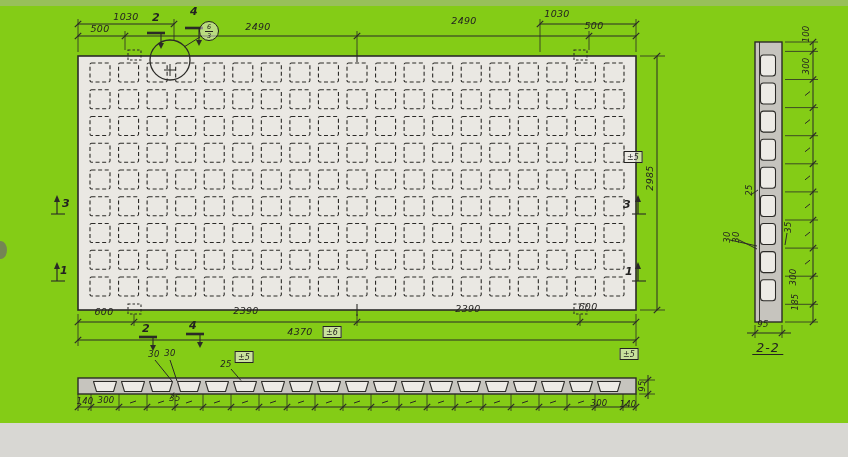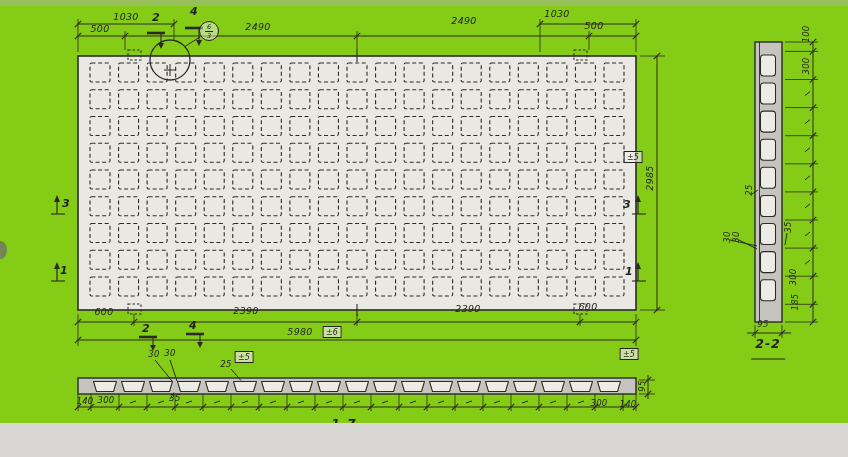--- a/index.html
+++ b/index.html
@@ -4,21 +4,21 @@
 <style>
   *{box-sizing:border-box}
   body{margin:0;background:#d8d7d3;font-family:"DejaVu Sans",sans-serif}
   #canvas{position:relative;width:848px;height:423px;background:#84cc16;overflow:hidden;margin:0 auto}
   #linework{position:absolute;left:0;top:0}
   .lbl{position:absolute;transform:translate(-50%,-50%);font:italic 9.5px "DejaVu Sans",sans-serif;
        color:#232220;white-space:nowrap;letter-spacing:.3px;line-height:10px}
   .rot{transform:translate(-50%,-50%) rotate(-90deg)}
   .cut{font-size:11px;font-weight:700}
   .sm{font-size:8.5px}
-  .title{font-size:12.5px;font-weight:700;border-bottom:1.7px solid #232220;padding:0 4px 10px;letter-spacing:1px}
+  .title{font-size:12.5px;font-weight:400;border-bottom:1.7px solid #232220;padding:0 4px 1px;letter-spacing:1px}
   .tolbox{position:absolute;transform:translate(-50%,-50%);border:1.1px solid #232220;
           font:italic 8px "DejaVu Sans",sans-serif;color:#232220;padding:.5px 2.5px;line-height:9px;
           background:rgba(238,236,231,.65);white-space:nowrap}
   .bubble{position:absolute;width:20px;height:20px;border:1.3px solid #232220;border-radius:50%;
           display:flex;flex-direction:column;align-items:center;justify-content:center;
           font:italic 6.5px "DejaVu Sans",sans-serif;color:#232220;background:rgba(238,236,231,.5)}
   .bubble .bt{border-bottom:1px solid #232220;padding:0 2px;line-height:8px}
   .bubble .bb{line-height:8px}
 </style>
 </head>
@@ -437,21 +437,21 @@
   <span class="lbl cut" style="left:629px;top:272px">1</span>
   <span class="lbl cut" style="left:66px;top:204px">3</span>
   <span class="lbl cut" style="left:64px;top:271px">1</span>
 
   <span class="lbl" style="left:104px;top:312px">600</span>
   <span class="lbl" style="left:246px;top:311px">2390</span>
   <span class="lbl" style="left:468px;top:309px">2390</span>
   <span class="lbl" style="left:588px;top:307px">600</span>
   <span class="lbl cut" style="left:146px;top:329px">2</span>
   <span class="lbl cut" style="left:193px;top:326px">4</span>
-  <span class="lbl" style="left:300px;top:332px">5980</span>
+  <span class="lbl" style="left:300px;top:332px">4370</span>
   <span class="tolbox" style="left:332px;top:332px">±6</span>
 
   <span class="lbl sm" style="left:154px;top:354px">30</span>
   <span class="lbl sm" style="left:170px;top:353px">30</span>
   <span class="lbl sm" style="left:226px;top:364px">25</span>
   <span class="tolbox" style="left:244px;top:357px">±5</span>
   <span class="lbl sm" style="left:175px;top:398px">35</span>
   <span class="tolbox" style="left:629px;top:354px">±5</span>
   <span class="lbl sm rot" style="left:642px;top:386px">95</span>
   <span class="lbl sm" style="left:85px;top:401px">140</span>

